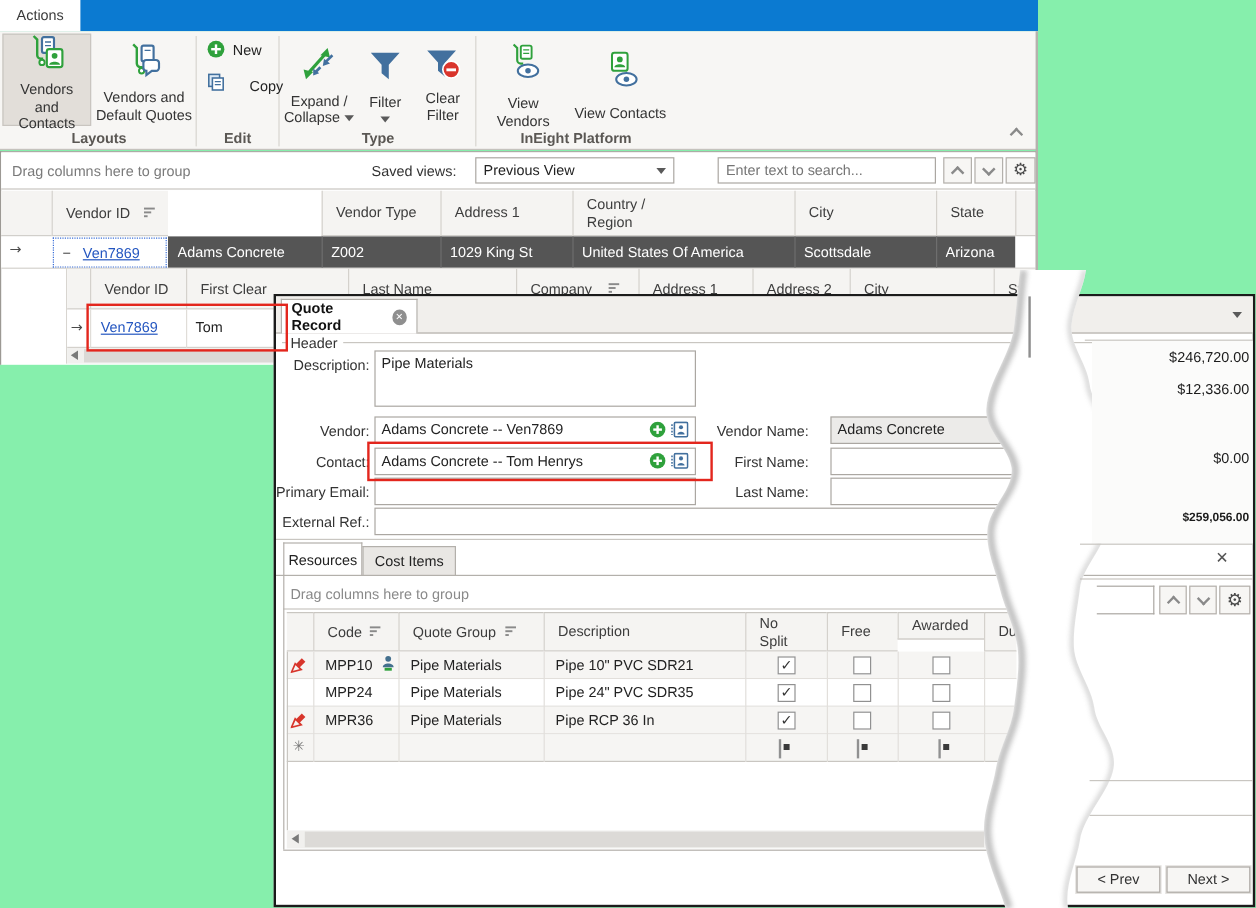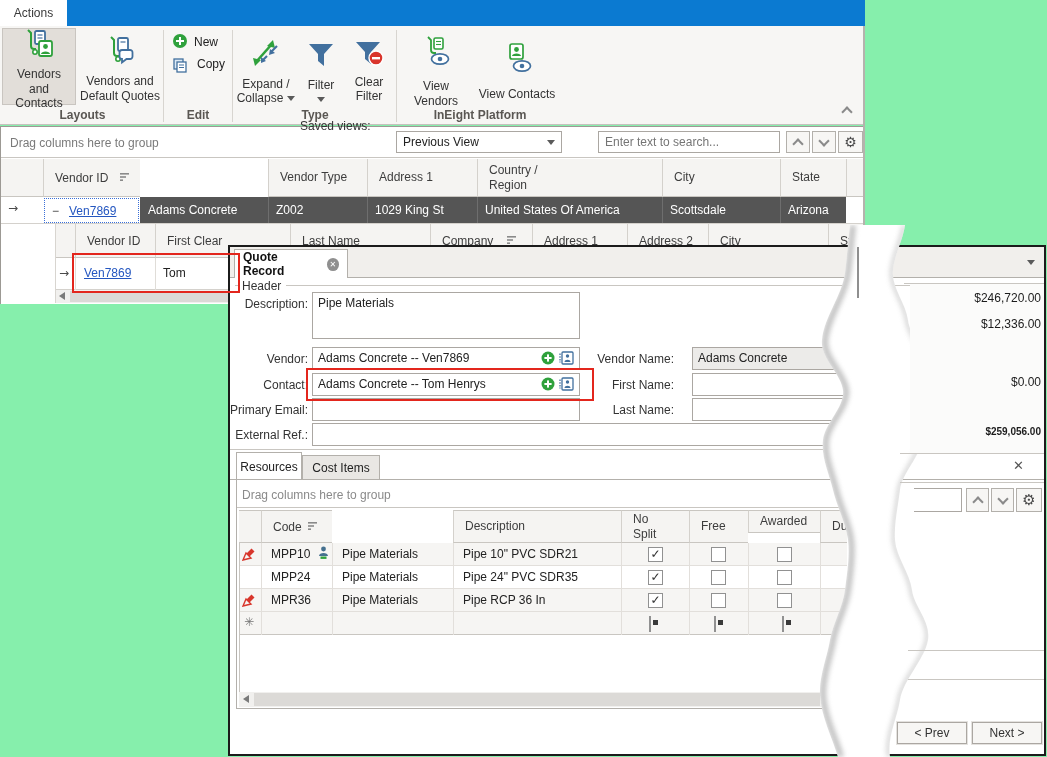--- a/index.html
+++ b/index.html
@@ -73,21 +73,21 @@
     </div>
 
     <div class="abs" style="left:172px;top:31px;width:56px;height:22px;display:flex;align-items:center;gap:6px">
       <span><svg width="16" height="16" viewBox="0 0 16 16">
             <circle cx="8" cy="8" r="7" fill="var(--icon_green)"></circle>
             <rect x="7" y="4" width="2" height="8" fill="#fff"></rect>
             <rect x="4" y="7" width="8" height="2" fill="#fff"></rect>
           </svg></span>
       <span>New</span>
     </div>
-    <div class="abs" style="left:172px;top:57px;width:56px;height:22px;display:flex;align-items:flex-start;gap:9px">
+    <div class="abs" style="left:172px;top:57px;width:56px;height:22px;display:flex;align-items:flex-end;gap:20px">
       <span><svg width="16" height="16" viewBox="0 0 16 16">
             <rect x="2" y="2" width="9" height="10" fill="#dce9f5" stroke="var(--icon_blue)" stroke-width="1.3"></rect>
             <rect x="5" y="5" width="9" height="10" fill="#fff" stroke="var(--icon_blue)" stroke-width="1.3"></rect>
             <line x1="7" y1="8" x2="12" y2="8" stroke="var(--icon_blue)"></line>
             <line x1="7" y1="10.5" x2="12" y2="10.5" stroke="var(--icon_blue)"></line>
           </svg></span>
       <span>Copy</span>
     </div>
 
     <div class="abs rbtn" style="left:236px;top:30px;width:60px;height:80px">
@@ -160,21 +160,21 @@
     <div class="abs grp-caption" style="left:240px;top:108px;width:150px">Type</div>
     <div class="abs grp-caption" style="left:400px;top:108px;width:160px">InEight Platform</div>
     <div class="abs" style="left:843px;top:108px">
         <span class="chev up" style="display:block"></span>
       </div>
 
     <div class="abs" style="left:0;top:126px;width:864px;height:178px;border:1px solid #9c9994;border-bottom:none;background:#fff"></div>
 
     <div class="abs" style="left:1px;top:127px;width:862px;height:31px;background:#fff;border-bottom:1px solid #c9c6c1"></div>
     <div class="abs" style="left:10px;top:136px;color:#7a7a7a">Drag columns here to group</div>
-    <div class="abs" style="left:300px;top:119px;width:90px;text-align:left;color:#333">Saved views:</div>
+    <div class="abs" style="left:300px;top:136px;width:90px;text-align:center;color:#333">Saved views:</div>
     <div class="abs" style="left:396px;top:131px;width:166px;height:22px;background:#fff;border:1px solid #aba7a2;display:flex;align-items:center;padding:0 6px">
       <span style="flex:1">Previous View</span>
       <span class="caret"></span>
     </div>
     <input class="abs" style="left: 598px; top: 131px; width: 182px; height: 22px; border: 1px solid rgb(171, 167, 162); padding: 0px 6px; font: inherit; color: rgb(85, 85, 85);" placeholder="Enter text to search...">
     <div class="abs btn3d" style="left:786px;top:131px;width:24px;height:22px">
         <span class="chev up" style="margin-top:3px"></span>
       </div>
     <div class="abs btn3d" style="left:812px;top:131px;width:24px;height:22px">
         <span class="chev down" style="margin-bottom:3px"></span>
@@ -360,20 +360,28 @@
     
     <div class="abs" style="left:12px;top:241px;color:#8a8a8a">Drag columns here to group</div>
     <div class="abs hline" style="left:6px;top:260px;width:610px;height:1px"></div>
     <div class="abs" style="left:6px;top:233px;width:1px;height:228px;background:#b3b0ab"></div>
 
     
     <div class="abs hcell" style="left:9px;top:263px;width:22px;height:33px;border-left:none;border-top:1px solid #c9c6c1;border-bottom:1px solid #c9c6c1"></div>
     <div class="abs hcell" style="left:31px;top:263px;width:71px;height:33px;border-top:1px solid #c9c6c1;border-bottom:1px solid #c9c6c1">
       <span>Code</span>
       <span style="margin-left:6px"><svg width="12" height="10" viewBox="0 0 12 10">
+            <rect x="0" y="1" width="9" height="1.6" fill="#8a8a8a"></rect>
+            <rect x="0" y="4.2" width="6" height="1.6" fill="#8a8a8a"></rect>
+            <rect x="0" y="7.4" width="3" height="1.6" fill="#8a8a8a"></rect>
+          </svg></span>
+    </div>
+    <div class="abs hcell" style="left:102px;top:263px;width:121px;height:33px;border-top:1px solid #c9c6c1;border-bottom:1px solid #c9c6c1">
+      <span>Quote Group</span>
+      <span style="margin-left:8px"><svg width="12" height="10" viewBox="0 0 12 10">
             <rect x="0" y="1" width="9" height="1.6" fill="#8a8a8a"></rect>
             <rect x="0" y="4.2" width="6" height="1.6" fill="#8a8a8a"></rect>
             <rect x="0" y="7.4" width="3" height="1.6" fill="#8a8a8a"></rect>
           </svg></span>
     </div>
     <div class="abs hcell" style="left:223px;top:263px;width:168px;height:33px;border-top:1px solid #c9c6c1;border-bottom:1px solid #c9c6c1">
         <span class="pre">Description</span>
       </div>
     <div class="abs hcell" style="left:391px;top:263px;width:68px;height:33px;border-top:1px solid #c9c6c1;border-bottom:1px solid #c9c6c1">
         <span class="pre">No

